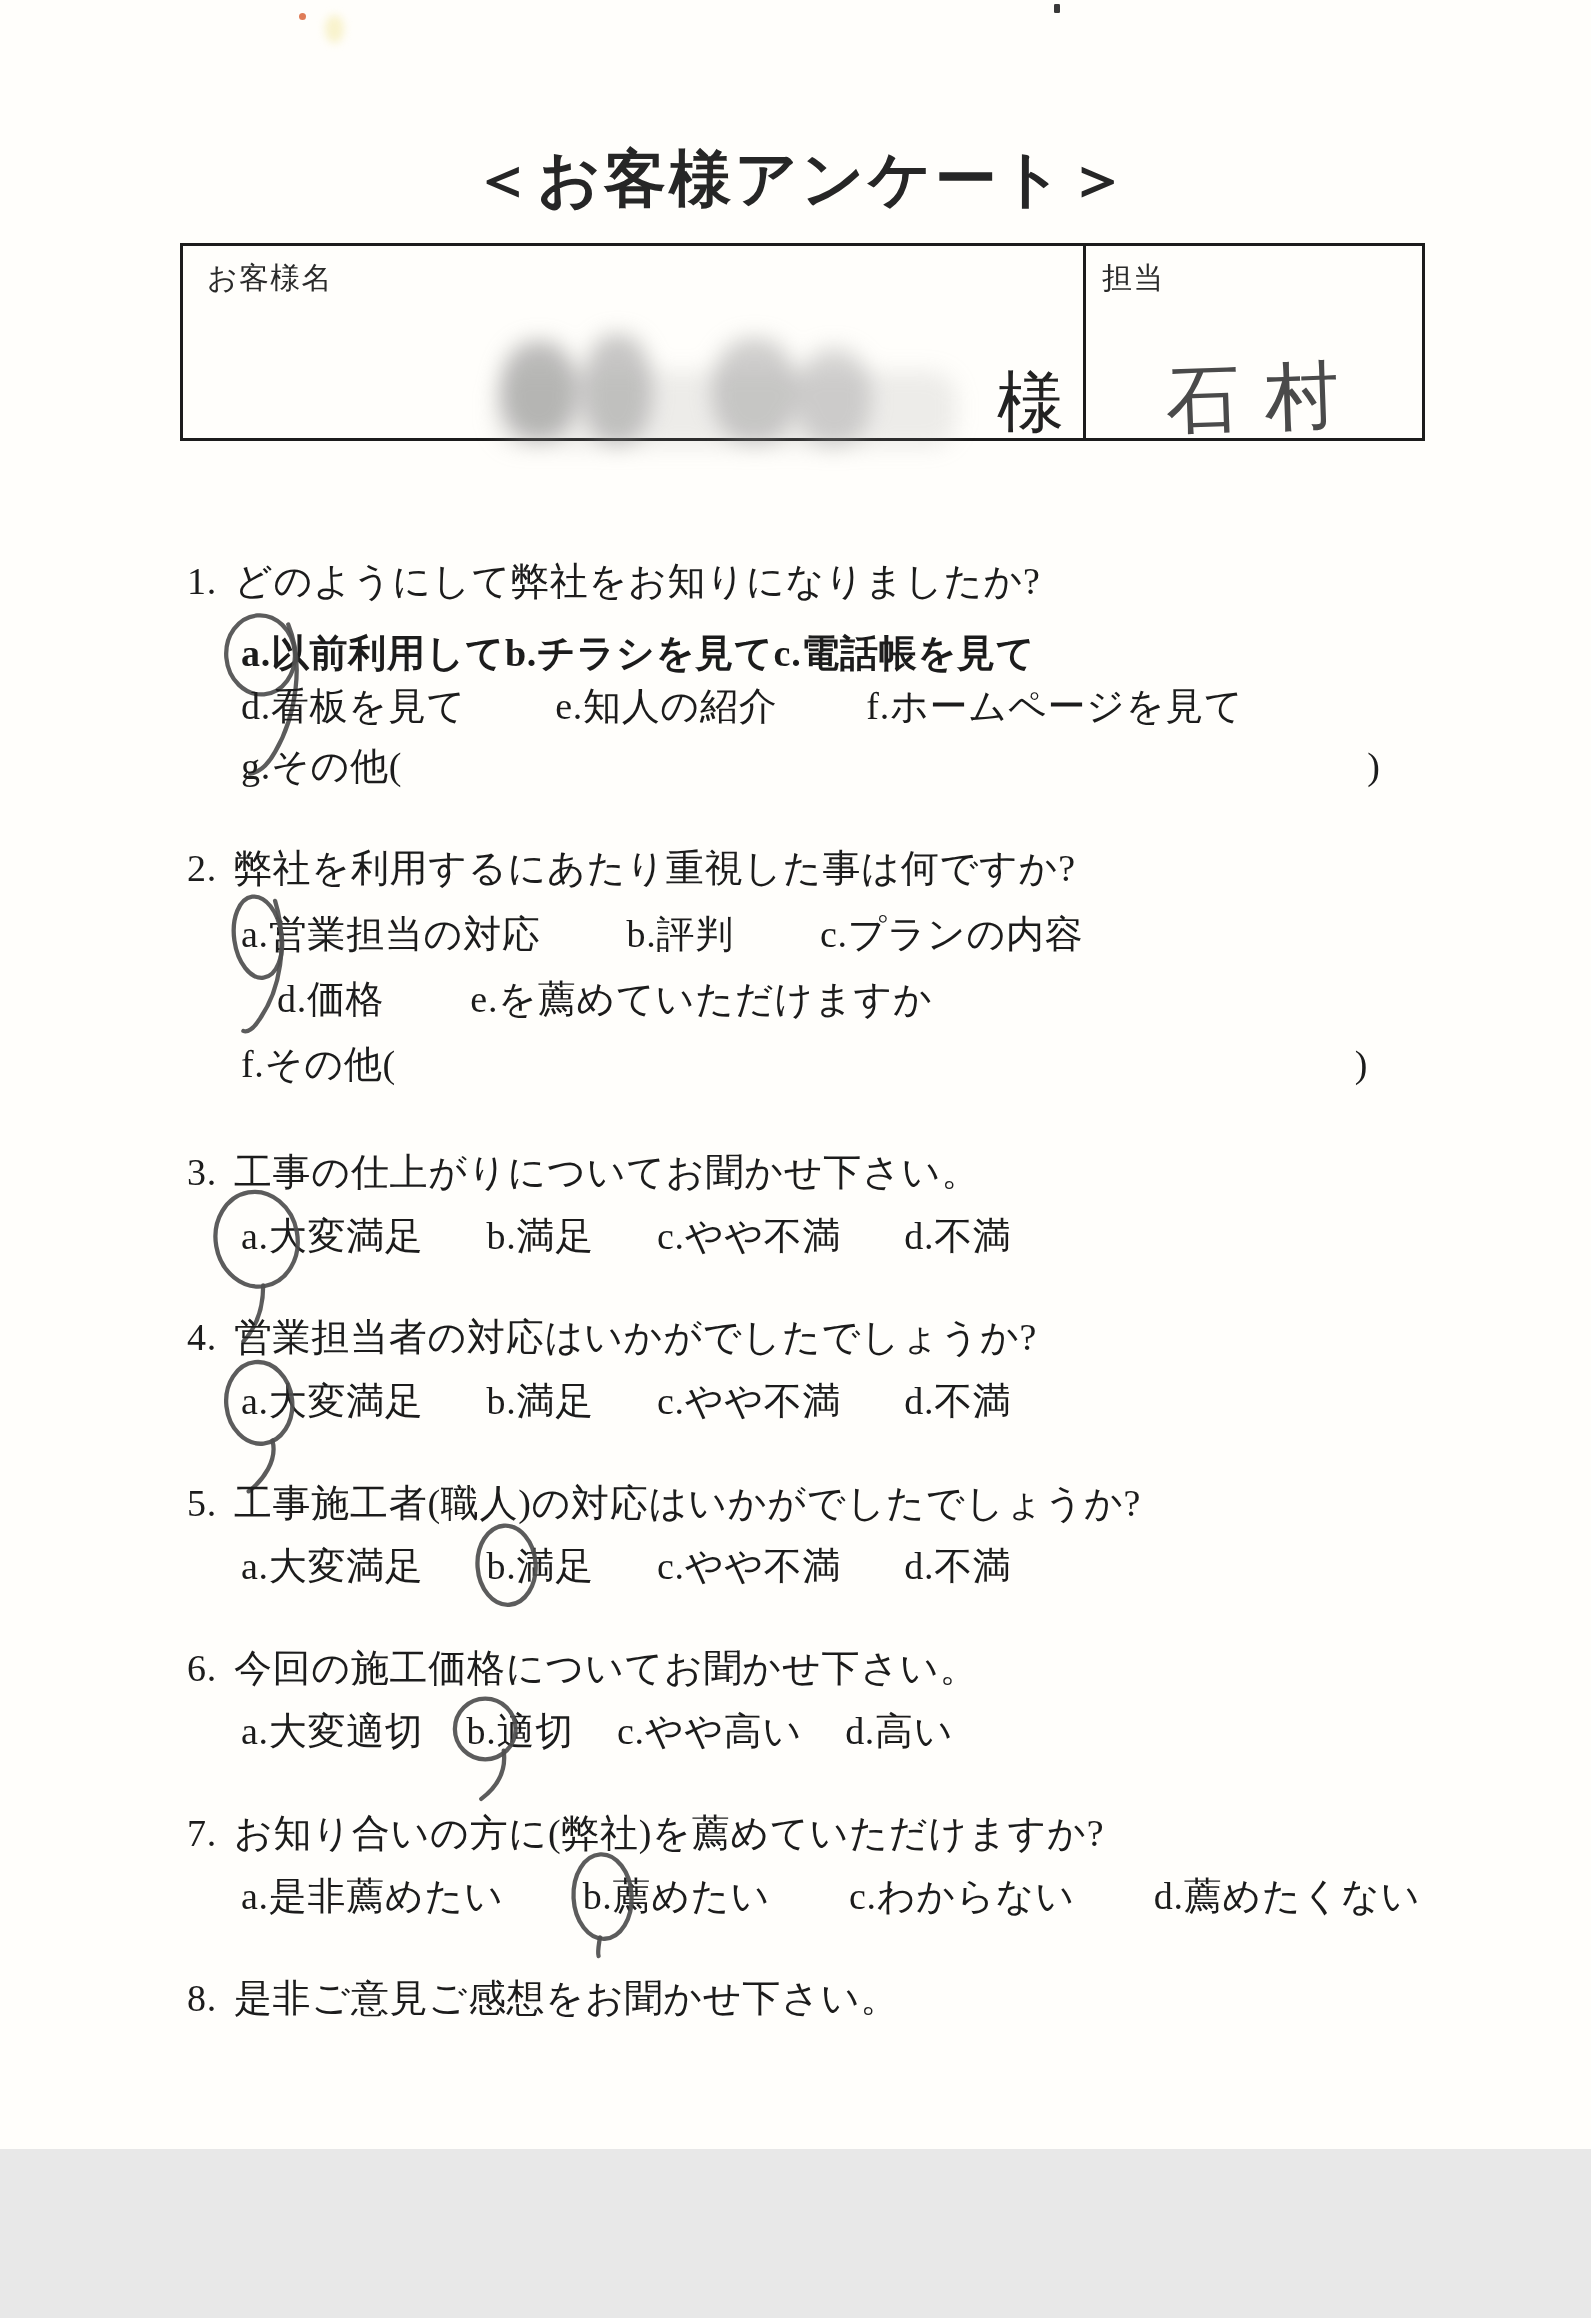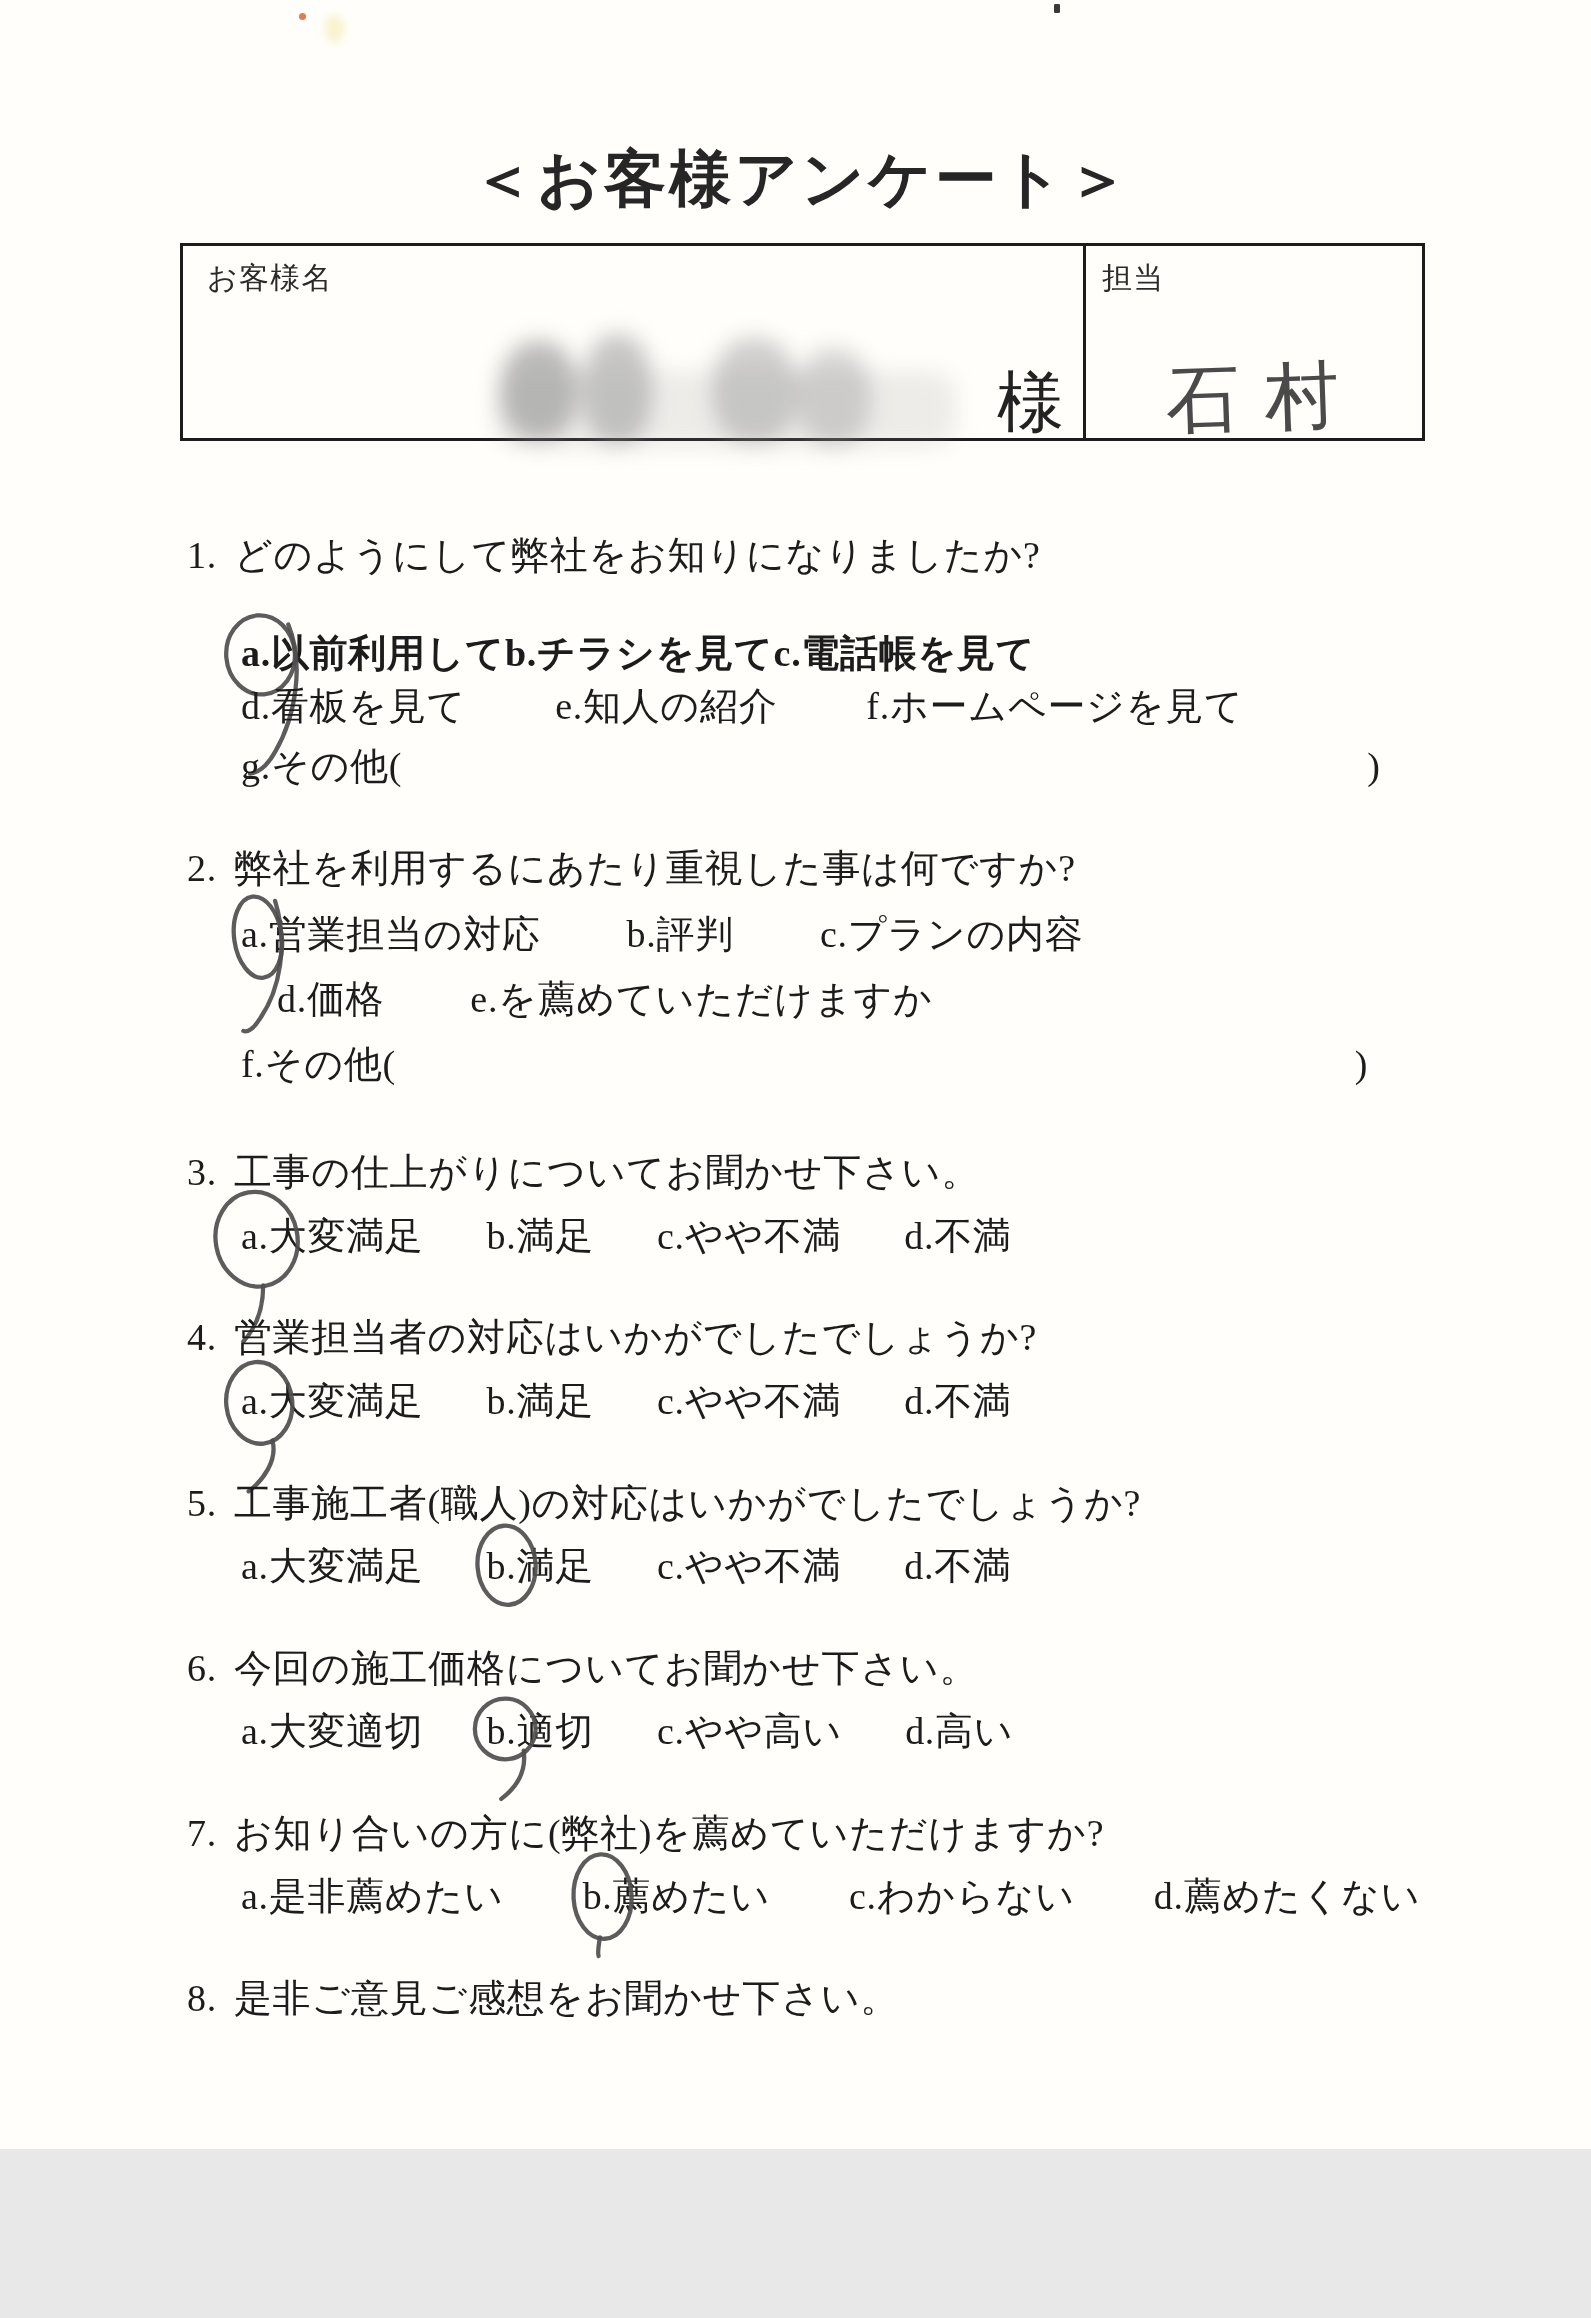--- a/index.html
+++ b/index.html
@@ -67,21 +67,21 @@
       <div class="blob b3"></div>
       <div class="blob b4"></div>
       <div class="blob b5"></div>
     </div>
     <div class="sama">様</div>
     <div class="cell-label lbl-staff">担当</div>
     <div class="staff-name">石村</div>
   </div>
 
   <div id="questions">
-      <div class="q-line" style="top: 533px; text-align: center;"><span class="q-num">1.</span><span>どのようにして弊社をお知りになりましたか?</span></div>
+      <div class="q-line" style="top: 559px; text-align: center;"><span class="q-num">1.</span><span>どのようにして弊社をお知りになりましたか?</span></div>
       <div class="opt-row" style="top: 631px;  font-weight: bold;">
         <span class="opt">a.以前利用して<svg class="mark" viewBox="0 0 200 320">
             <ellipse cx="66" cy="78" rx="52" ry="60" transform="rotate(-5 66 78)"></ellipse>
             <path d="M 108 32 C 132 90 120 170 88 225 C 78 243 64 256 50 258"></path>
           </svg></span>
         <span class="opt">b.チラシを見て</span>
         <span class="opt">c.電話帳を見て</span>
       </div>
       <div class="opt-row" style="top: 684px; column-gap: 89px;">
         <span class="opt">d.看板を見て</span>
@@ -134,21 +134,21 @@
       <div class="q-line" style="top: 1481px;"><span class="q-num">5.</span><span>工事施工者(職人)の対応はいかがでしたでしょうか?</span></div>
       <div class="opt-row" style="top: 1544px; column-gap: 63px;">
         <span class="opt">a.大変満足</span>
         <span class="opt">b.満足<svg class="mark" viewBox="0 0 200 320">
             <ellipse cx="66" cy="74" rx="44" ry="60" transform="rotate(-4 66 74)"></ellipse>
           </svg></span>
         <span class="opt">c.やや不満</span>
         <span class="opt">d.不満</span>
       </div>
       <div class="q-line" style="top: 1646px;"><span class="q-num">6.</span><span>今回の施工価格についてお聞かせ下さい。</span></div>
-      <div class="opt-row" style="top: 1709px; column-gap: 63px;">
+      <div class="opt-row" style="top: 1709px; column-gap: 43px;">
         <span class="opt">a.大変適切</span>
         <span class="opt">b.適切<svg class="mark" viewBox="0 0 200 320">
             <ellipse cx="64" cy="72" rx="46" ry="46"></ellipse>
             <path d="M 92 105 C 96 135 82 160 58 178"></path>
           </svg></span>
         <span class="opt">c.やや高い</span>
         <span class="opt">d.高い</span>
       </div>
       <div class="q-line" style="top: 1811px;"><span class="q-num">7.</span><span>お知り合いの方に(弊社)を薦めていただけますか?</span></div>
       <div class="opt-row" style="top: 1874px; column-gap: 79px; justify-content: space-between;">

